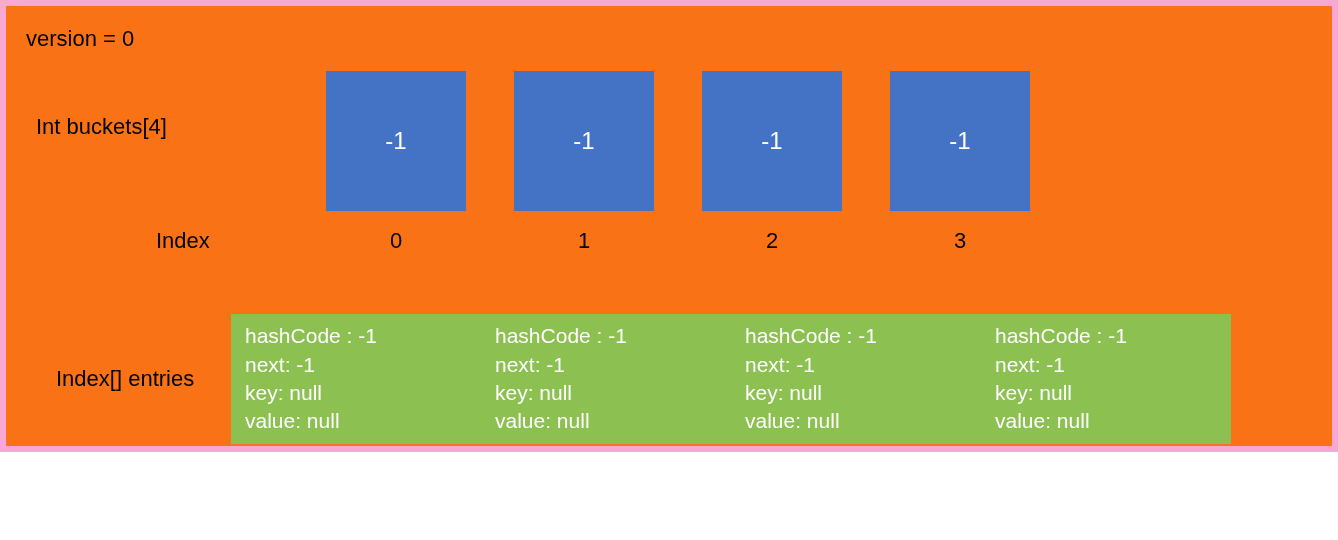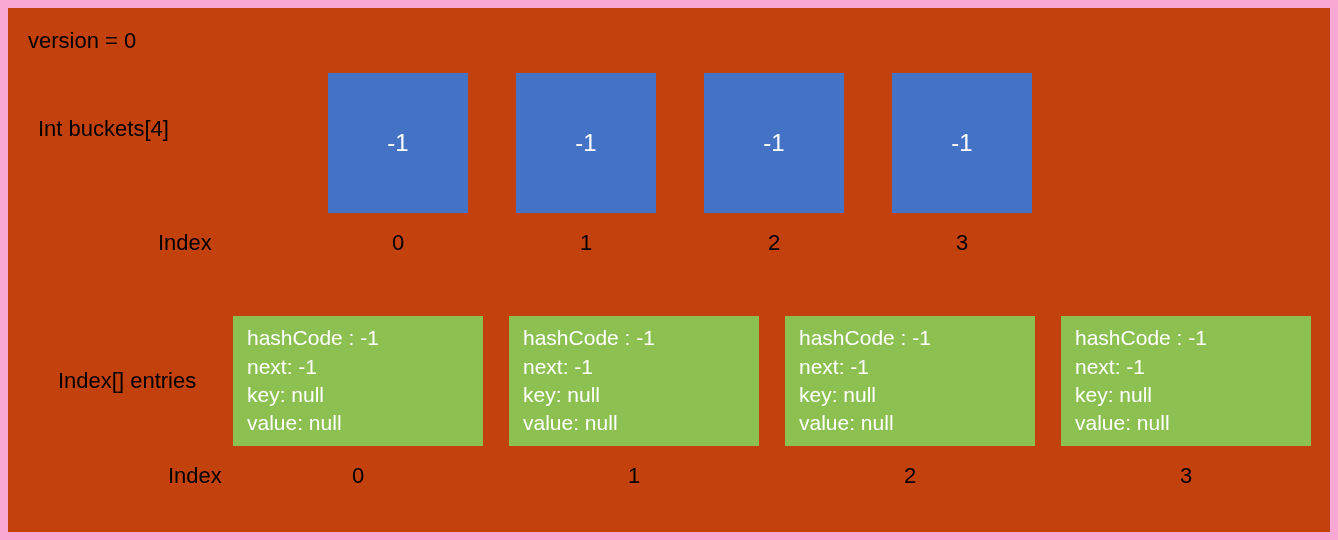--- a/index.html
+++ b/index.html
@@ -5,23 +5,23 @@
   * { box-sizing: border-box; }
   body {
     margin: 0;
     padding: 0;
     font-family: "Helvetica Neue", Arial, sans-serif;
     font-weight: 300;
     background: #fff;
   }
   .frame {
     width: 1338px;
-    height: 540px;
-    border: 8px solid #f9a8d4;
-    background: #c2410c;
+    height: 452px;
+    border: 6px solid #f9a8d4;
+    background: #f97316;
     padding: 18px 20px 20px 20px;
     position: relative;
   }
   .topvars {
     font-size: 22px;
     color: #000;
     line-height: 1.35;
   }
   .topvars div { white-space: pre; }
   .buckets-label {
@@ -74,21 +74,20 @@
     left: 50px;
     top: 360px;
     font-size: 22px;
     color: #000;
   }
   .entries-row {
     position: absolute;
     left: 225px;
     top: 308px;
     display: flex;
-    gap: 26px;
   }
   .entry {
     width: 250px;
     height: 130px;
     background: #8cc152;
     color: #fff;
     font-size: 21px;
     padding: 10px 14px;
     line-height: 1.35;
     display: flex;

